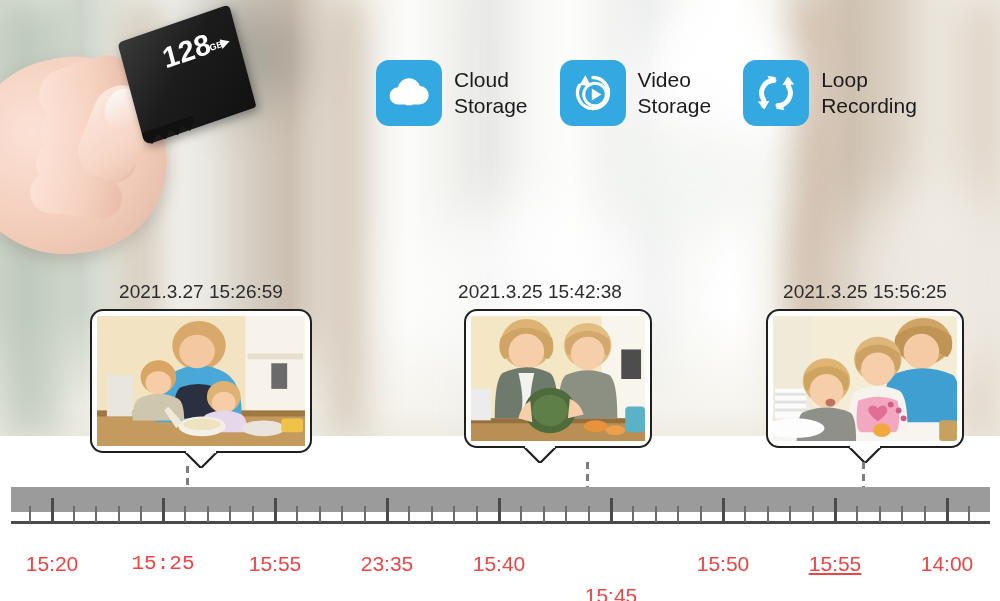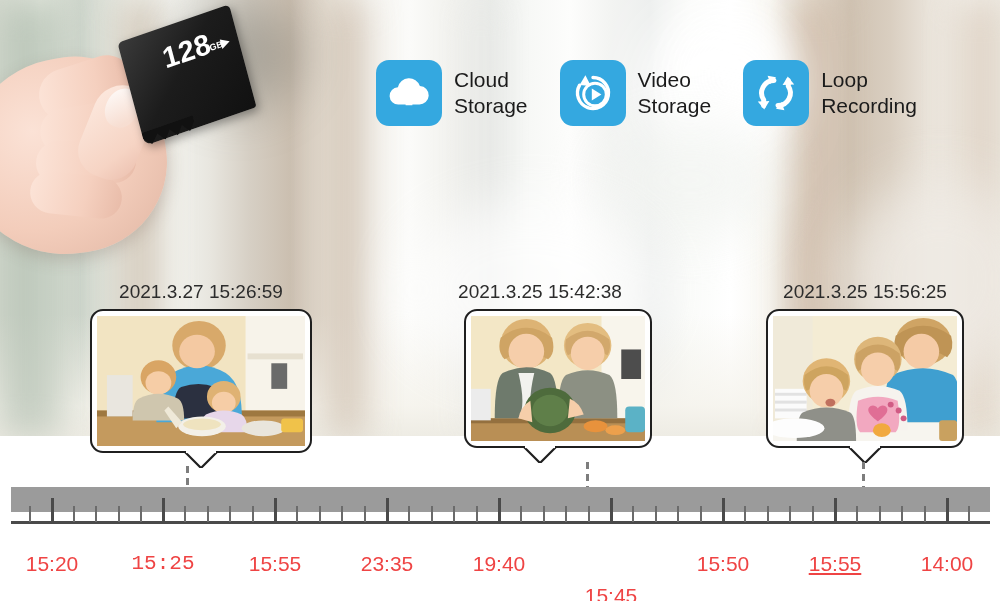--- a/index.html
+++ b/index.html
@@ -520,20 +520,20 @@
       <div class="tick minor" style="left: 923.6px;"></div>
       <div class="tick major" style="left: 946px;"></div>
       <div class="tick minor" style="left: 28.8px;"></div>
       <div class="tick minor" style="left: 968.2px;"></div>
     </div>
   <div id="tl-labels">
       <div class="tl-label" style="left: 52px;">15:20</div>
       <div class="tl-label" style="left: 163px; font-family: Liberation Mono, monospace;">15:25</div>
       <div class="tl-label" style="left: 275px;">15:55</div>
       <div class="tl-label" style="left: 387px;">23:35</div>
-      <div class="tl-label" style="left: 499px;">19:40</div>
+      <div class="tl-label" style="left: 499px;">15:40</div>
       <div class="tl-label" style="left: 611px; margin-top: 32px;">15:45</div>
       <div class="tl-label" style="left: 723px;">15:50</div>
       <div class="tl-label" style="left: 835px; text-decoration: underline;">15:55</div>
       <div class="tl-label" style="left: 947px;">14:00</div>
     </div>
 
 </div>
 
 </body></html>

